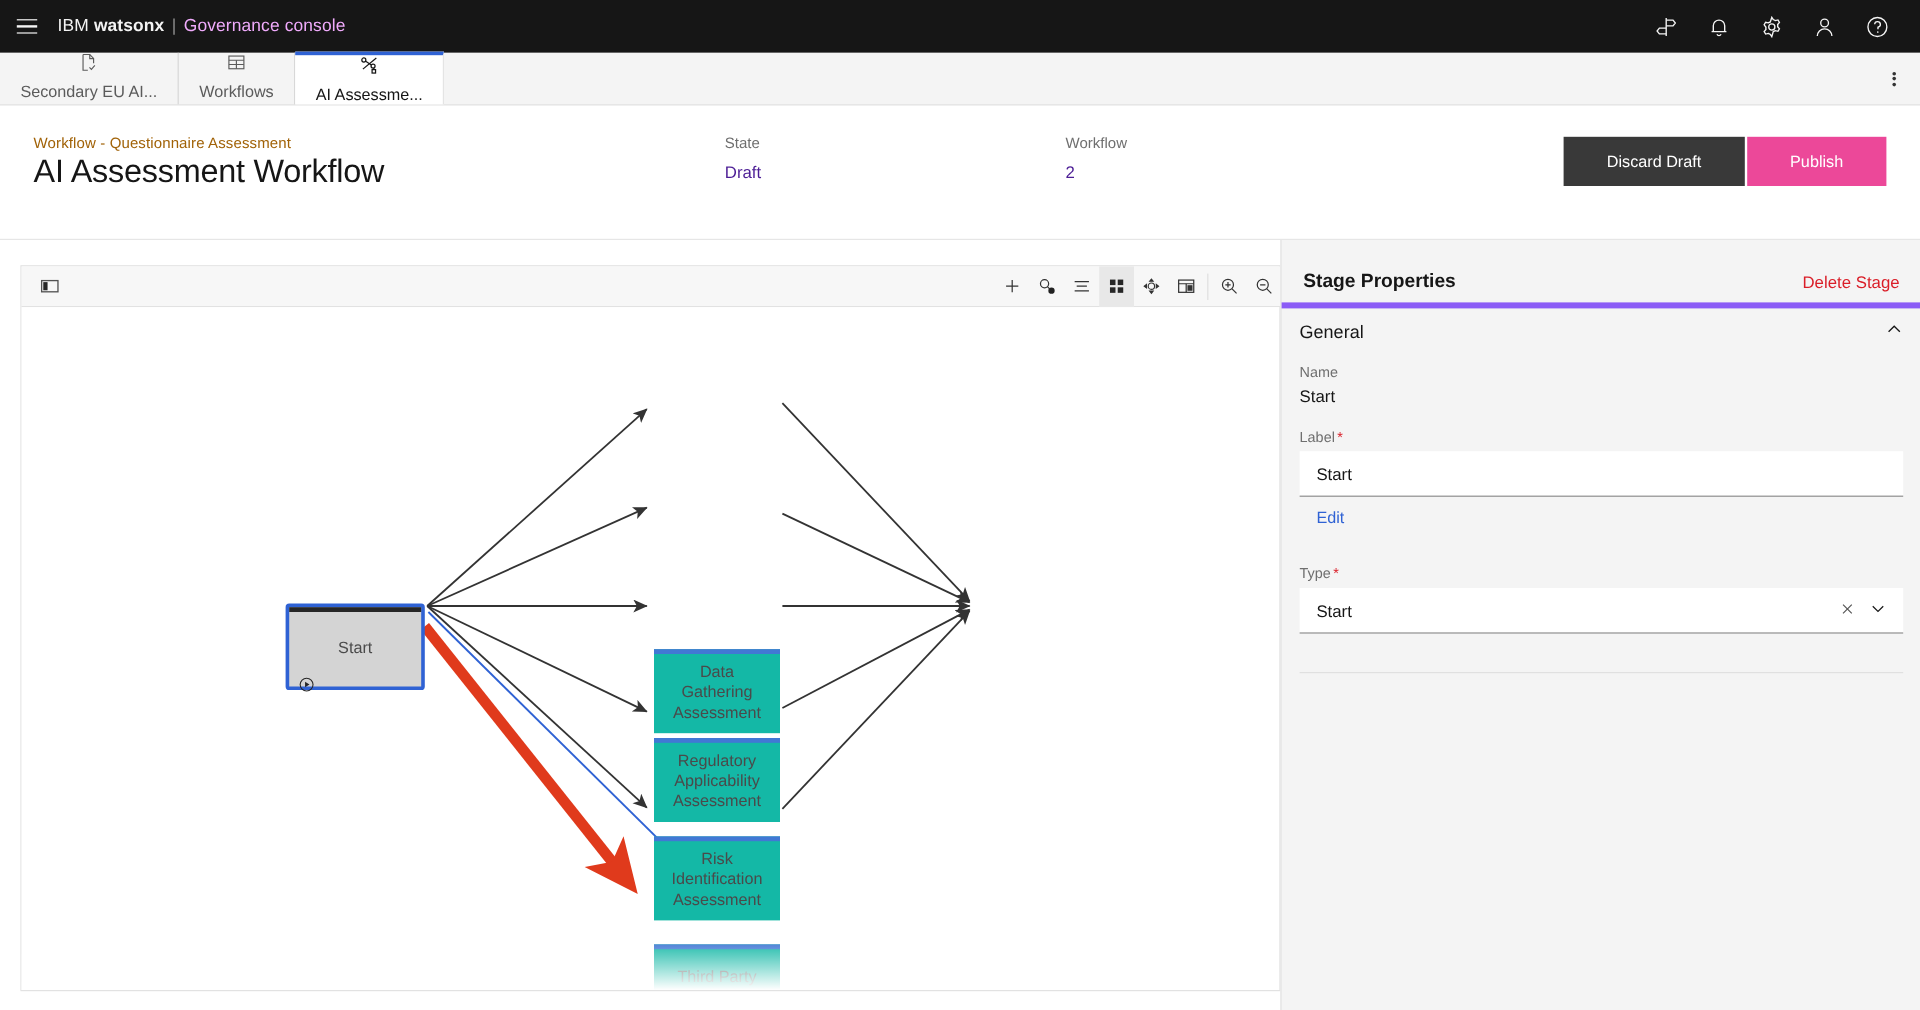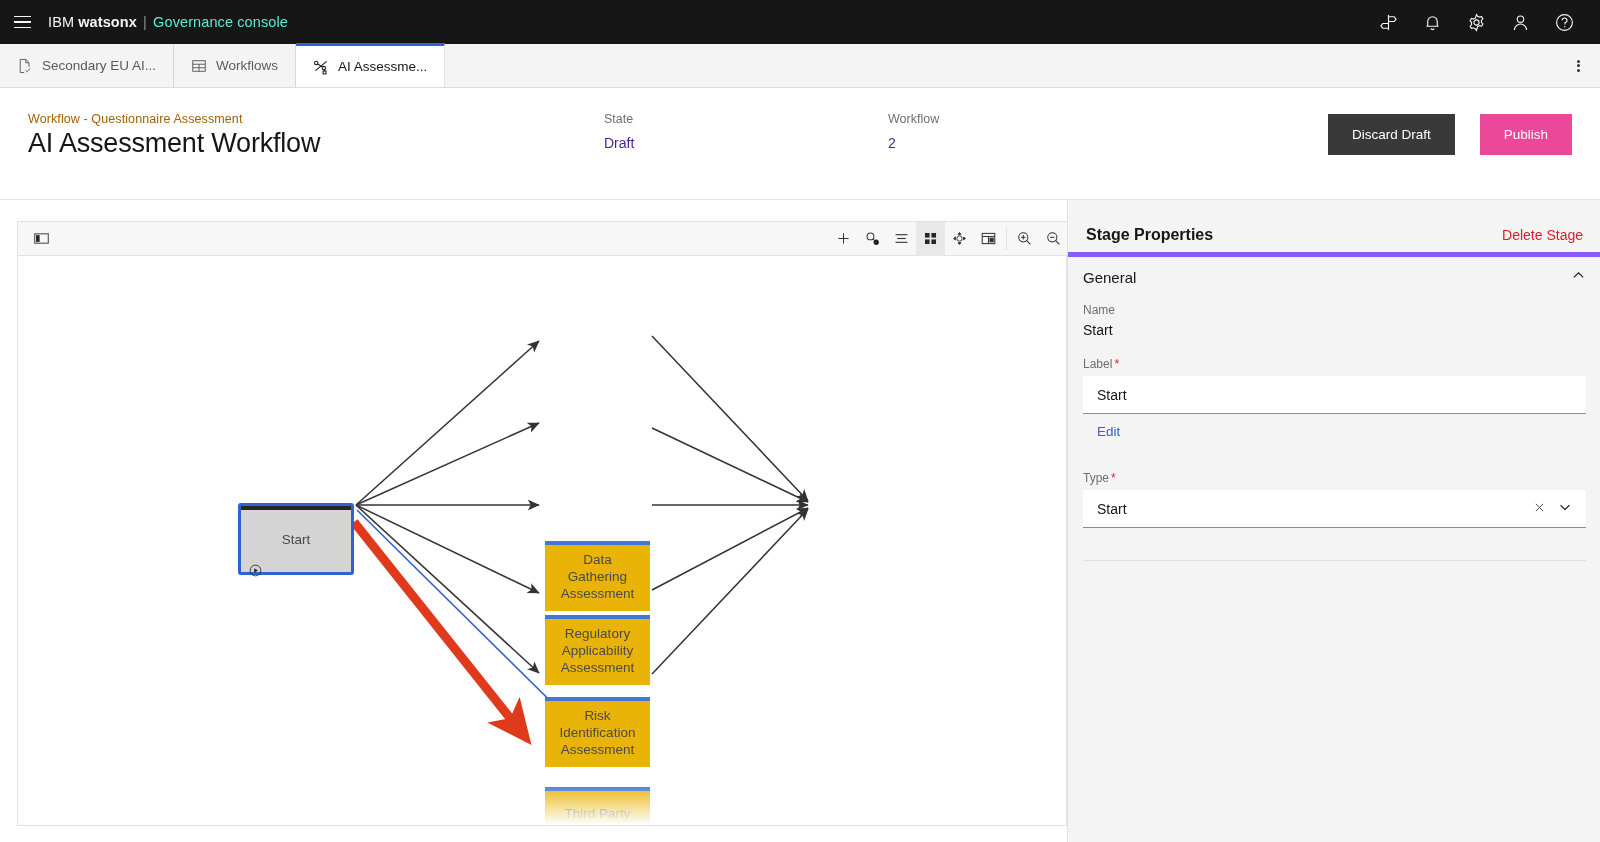--- a/index.html
+++ b/index.html
@@ -19,21 +19,21 @@
     width: 44px; height: 44px; display: flex; flex-direction: column;
     align-items: center; justify-content: center; gap: 4px; cursor: pointer;
   }
   .hamburger span { display: block; width: 17px; height: 1.5px; background: #f4f4f4; }
   .brand {
     color: #f4f4f4; font-size: 14.5px; letter-spacing: .1px;
     margin-left: 4px; white-space: nowrap;
   }
   .brand b { font-weight: 700; }
   .brand .sep { color: #8d8d8d; padding: 0 2px; }
-  .brand .gc { color: #5eead4; font-weight: 400; }
+  .brand .gc { color: #f0abfc; font-weight: 400; }
   .topbar-right {
     margin-left: auto; display: flex; align-items: center; height: 44px;
     padding-right: 14px;
   }
   .ticon {
     width: 44px; height: 44px; display: flex; align-items: center;
     justify-content: center; cursor: pointer;
   }
   .ticon svg { display: block; }
 
@@ -42,20 +42,21 @@
     position: absolute; left: 0; top: 44px; width: 1600px; height: 44px;
     background: #f4f4f4; display: flex; align-items: stretch;
     border-bottom: 1px solid #dcdcdc;
   }
   .tab {
     display: flex; align-items: center; gap: 9px;
     padding: 0 17px; height: 43px; cursor: pointer;
     font-size: 13.5px; color: #5b5b5b;
     border-right: 1px solid #d8d8d8;
     white-space: nowrap;
+    flex-direction: column;
   }
   .tab.active {
     background: #ffffff; color: #161616;
     border-top: 3px solid #2f62d4;
     height: 44px; margin-top: -1px;
     border-right: 1px solid #e4e4e4;
   }
   .tab .tabico { width: 16px; height: 16px; display: block; flex: 0 0 16px; }
   .tabbar-spacer { flex: 1 1 auto; }
   .tab-overflow {
@@ -80,21 +81,21 @@
   .metacol { position: absolute; top: 24px; }
   .metacol .mlabel { font-size: 12.5px; color: #6f6f6f; }
   .metacol .mvalue { font-size: 14px; color: #4c1d95; margin-top: 9px; }
   .metacol.state { left: 604px; }
   .metacol.version { left: 888px; }
   .actions {
     position: absolute; right: 28px; top: 26px; display: flex; gap: 2px;
   }
   .btn {
     height: 41px; border: none; cursor: pointer; font-size: 13.5px;
-    padding: 0 24px; font-family: inherit; margin-left: 23px;
+    padding: 0 36px; font-family: inherit;
   }
   .btn-secondary { background: #393939; color: #ffffff; min-width: 105px; }
   .btn-primary { background: #ec4899; color: #ffffff; min-width: 80px; }
 
   
   .workarea {
     position: absolute; left: 0; top: 200px; width: 1600px; height: 642px;
     background: #ffffff;
   }
   .canvas-wrap {
@@ -121,21 +122,21 @@
   }
   .canvas svg { position: absolute; left: 0; top: 0; }
   .canvas-fade {
     position: absolute; left: 0; bottom: 0; width: 1048px; height: 42px;
     background: linear-gradient(to bottom, rgba(255,255,255,0), #ffffff);
     pointer-events: none;
   }
 
   
   .node {
-    position: absolute; background: #eab308;
+    position: absolute; background: #14b8a6;
     display: flex; align-items: center; justify-content: center;
     text-align: center; font-size: 13.5px; color: #4a4a4a; line-height: 17px;
     padding: 4px 8px;
   }
   .node .bar { position: absolute; left: 0; top: 0; width: 100%; height: 4px; }
   .node.assessment .bar { background: #4178d4; }
   .node.endnode { background: #f4f4f4; }
   .node.endnode .bar { background: #262626; }
   .node.startnode {
     background: #d4d4d4; color: #4a4a4a;

